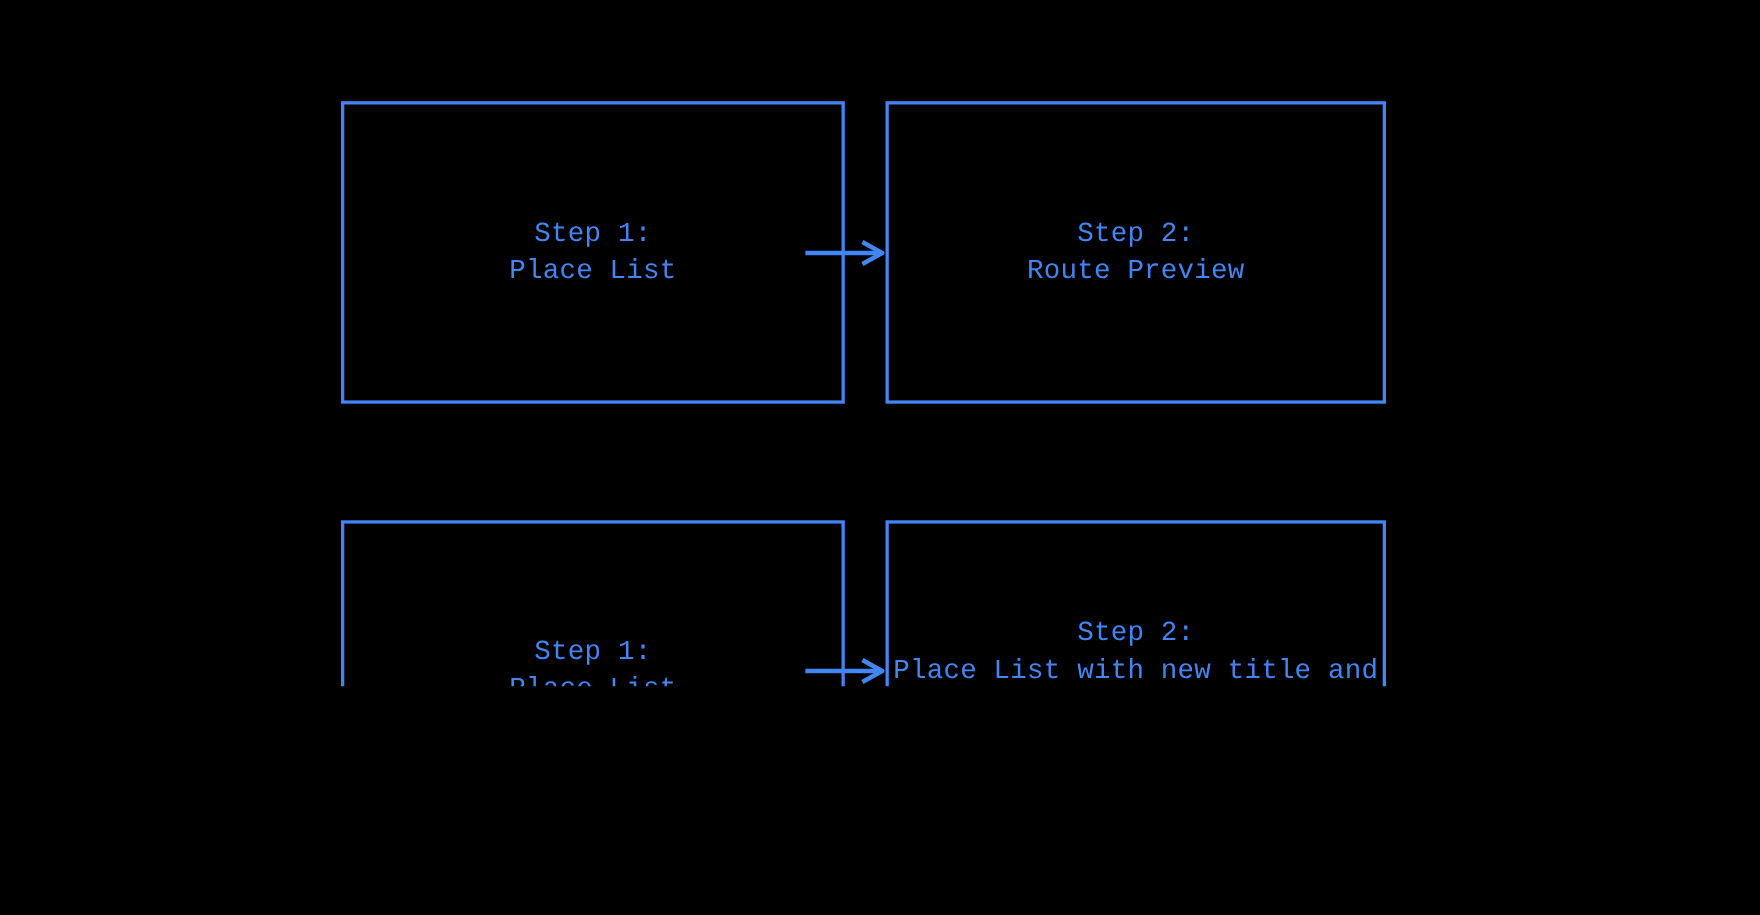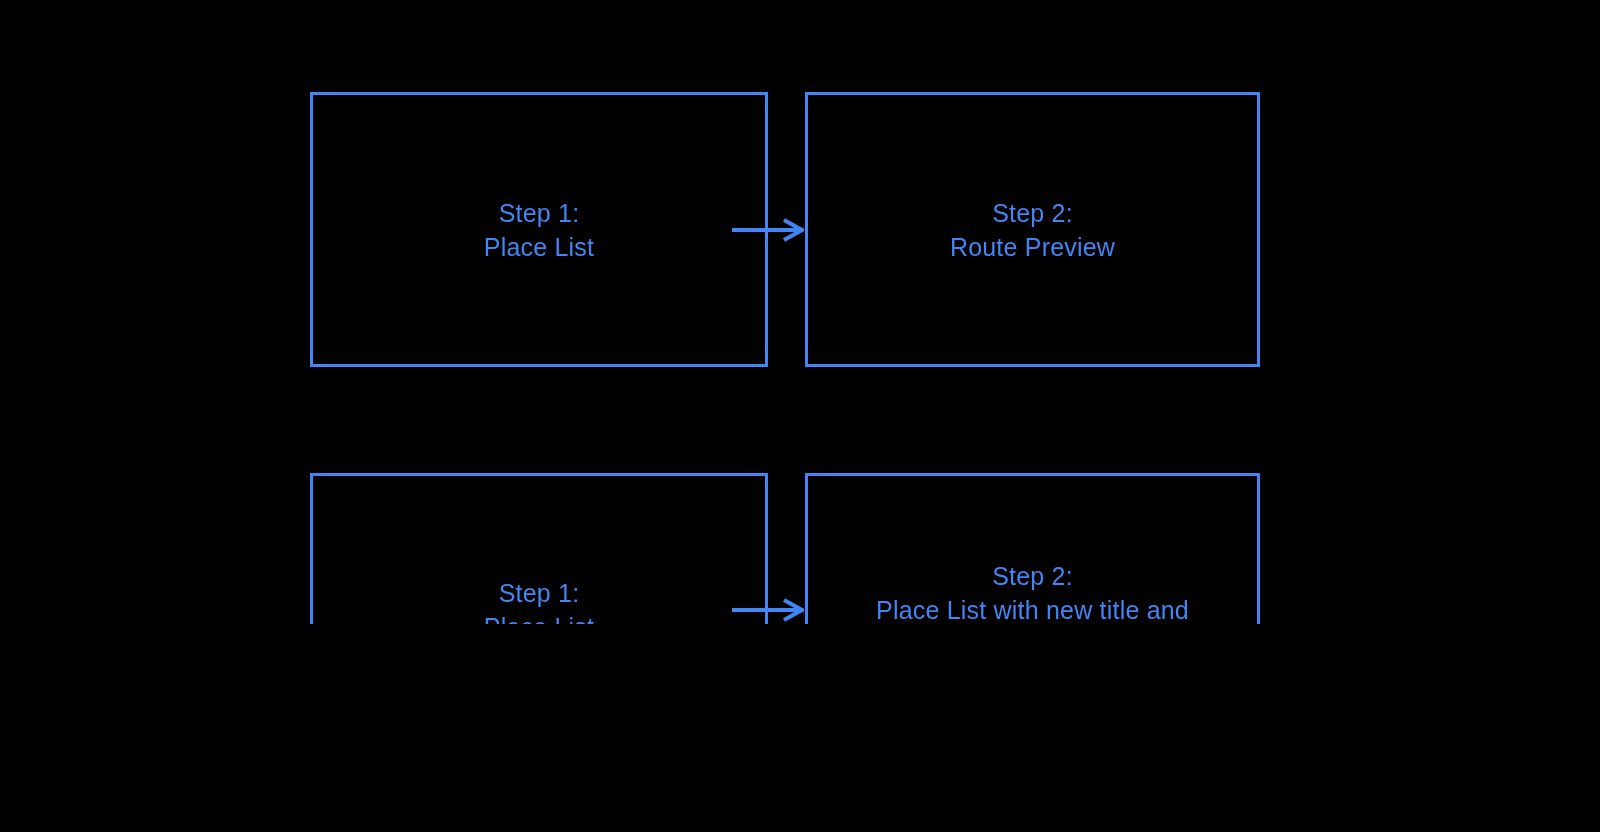--- a/index.html
+++ b/index.html
@@ -9,21 +9,21 @@
   html,body{
     margin:0;
     padding:0;
     background:var(--background);
   }
   .canvas{
     position:relative;
     width:1600px;
     height:624px;
     background:var(--background);
-    font-family:Liberation Sans, sans-serif;
+    font-family:Liberation Mono, monospace;
     overflow:hidden;
   }
   .box{
     position:absolute;
     border:3px solid var(--accent);
     box-sizing:border-box;
     display:flex;
     align-items:center;
     justify-content:center;
   }

